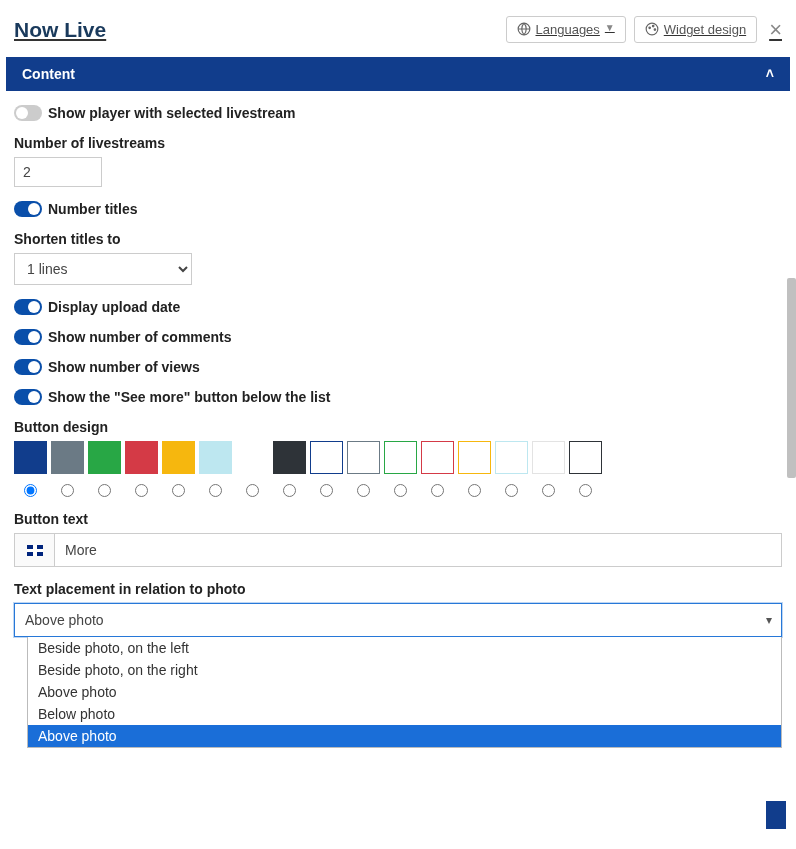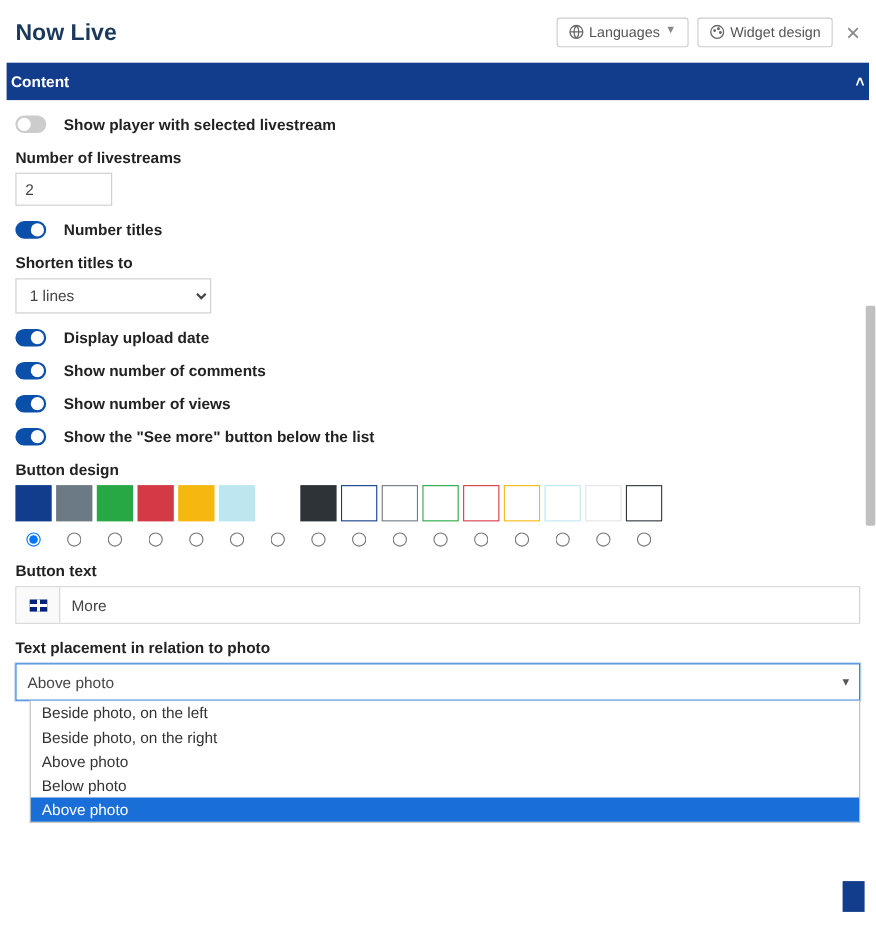--- a/index.html
+++ b/index.html
@@ -15,20 +15,21 @@
   }
   .modal {
     padding: 0;
     height: 100%;
     position: relative;
   }
   .modal-header {
     display: flex;
     align-items: center;
     padding: 16px 14px 14px 14px;
+    text-decoration: underline;
   }
   .modal-title {
     font-size: 21px;
     font-weight: 600;
     color: #1a3a5c;
     flex: 1;
   }
   .hdr-btn {
     border: 1px solid #ccc;
     background: #fff;
@@ -51,21 +52,21 @@
     font-size: 22px;
     color: #888;
     cursor: pointer;
     margin-left: 12px;
     line-height: 1;
   }
   .section-hdr {
     background: #113D8C;
     color: #fff;
     font-weight: 600;
-    padding: 9px 4px;
+    padding: 9px 16px;
     font-size: 14px;
     display: flex;
     justify-content: space-between;
     margin: 0 6px 0 6px;
   }
   .section-hdr .chev { font-size: 14px; }
   .panel-body {
     padding: 14px 14px 0 14px;
   }
   .field-row {
@@ -74,21 +75,21 @@
   .field-label {
     font-weight: 700;
     color: #222;
     font-size: 14px;
     margin-bottom: 6px;
     display: block;
   }
   .toggle-row {
     display: flex;
     align-items: center;
-    gap: 16px;
+    gap: 6px;
     margin-bottom: 14px;
   }
   .toggle {
     width: 28px;
     height: 16px;
     border-radius: 8px;
     position: relative;
     cursor: pointer;
     flex-shrink: 0;
   }

